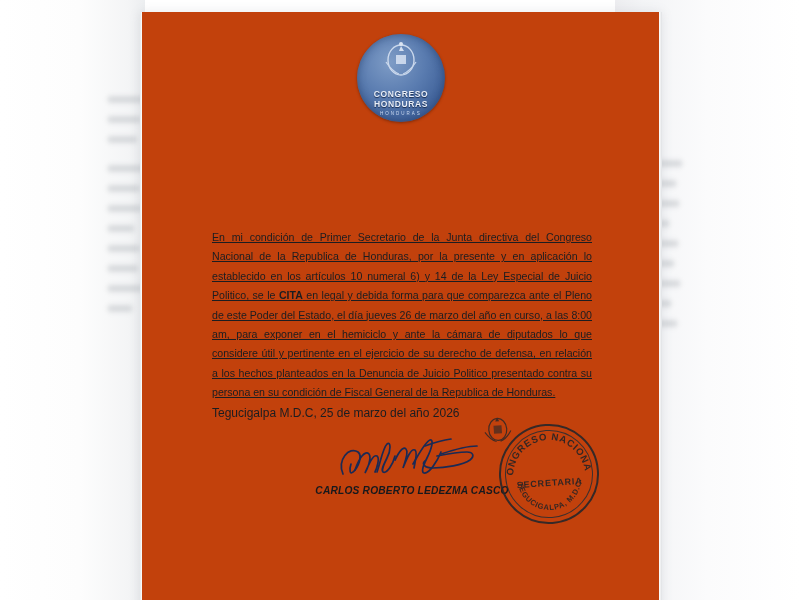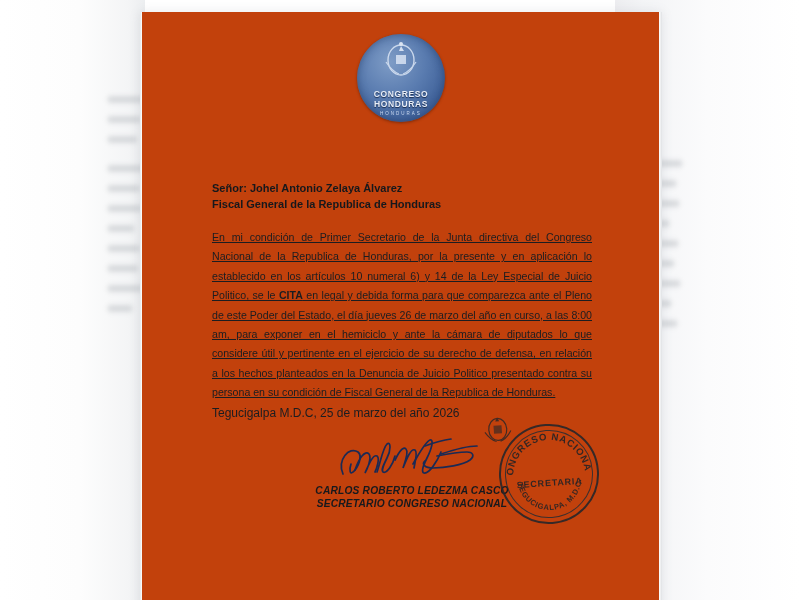--- a/index.html
+++ b/index.html
@@ -271,24 +271,20 @@
       </svg>
       <div class="seal-text">
         <span>CONGRESO</span><br>
         <span>HONDURAS</span>
       </div>
       <div class="seal-sub">HONDURAS</div>
     </div>
   </div>
 
 
-  <div class="addressee">
-    <div>Señor: Johel Antonio Zelaya Álvarez</div>
-    <div>Fiscal General de la Republica de Honduras</div>
-  </div>
 
   <div class="body-text">
     <span>En mi condición de Primer Secretario de la Junta directiva del Congreso Nacional de la Republica de Honduras, por la presente y en aplicación lo establecido en los artículos 10 numeral 6) y 14 de la Ley Especial de Juicio Politico, se le </span><b>CITA</b><span> en legal y debida forma para que comparezca ante el Pleno de este Poder del Estado,  el día jueves  26 de marzo del año en curso, a  las 8:00 am, para exponer en el hemiciclo y ante la cámara de diputados lo que considere útil y pertinente en el ejercicio de su derecho de defensa, en relación a los hechos planteados en la Denuncia de Juicio Politico presentado contra su persona en su condición de Fiscal General de la Republica de Honduras.</span>
   </div>
 
   <div class="place-date">Tegucigalpa M.D.C, 25 de marzo del año 2026</div>
 
   <svg class="signature" viewBox="0 0 170 58">
     <g fill="none" stroke="#1a2a55" stroke-width="1.7" stroke-linecap="round">
       <path d="M18 44 C12 30, 24 16, 33 22 C38 26, 33 38, 28 42 C25 45, 24 40, 26 34"></path>
@@ -297,21 +293,20 @@
       <path d="M70 30 C74 22, 78 16, 81 19 C84 22, 80 32, 78 38 C82 28, 86 18, 90 20 C93 22, 90 32, 89 38"></path>
       <path d="M88 34 C94 24, 100 12, 105 10 C109 9, 107 18, 102 28 C98 36, 96 42, 99 43 C104 44, 112 32, 116 22"></path>
       <path d="M100 16 C108 13, 118 10, 126 9"></path>
       <path d="M112 26 C122 24, 134 22, 142 22 C148 22, 150 26, 145 30 C138 35, 120 38, 108 38 C100 38, 96 34, 100 31"></path>
       <path d="M116 24 C128 20, 142 16, 152 16"></path>
     </g>
   </svg>
 
   <div class="signer">
     <div>CARLOS ROBERTO LEDEZMA CASCO</div>
-    <div>SECRETARIO CONGRESO NACIONAL</div>
   </div>
 
   <div class="stamp">
     <div class="stamp-inner"></div>
     <svg viewBox="0 0 96 96" aria-hidden="true">
       <defs>
         <path id="arcTop" d="M 12 50 A 36 36 0 0 1 84 50"></path>
         <path id="arcBottom" d="M 16 52 A 32 32 0 0 0 80 52"></path>
       </defs>
       <text font-family="Liberation Sans, sans-serif" font-size="9.6" font-weight="bold" fill="#1f2227" letter-spacing="0.8">

